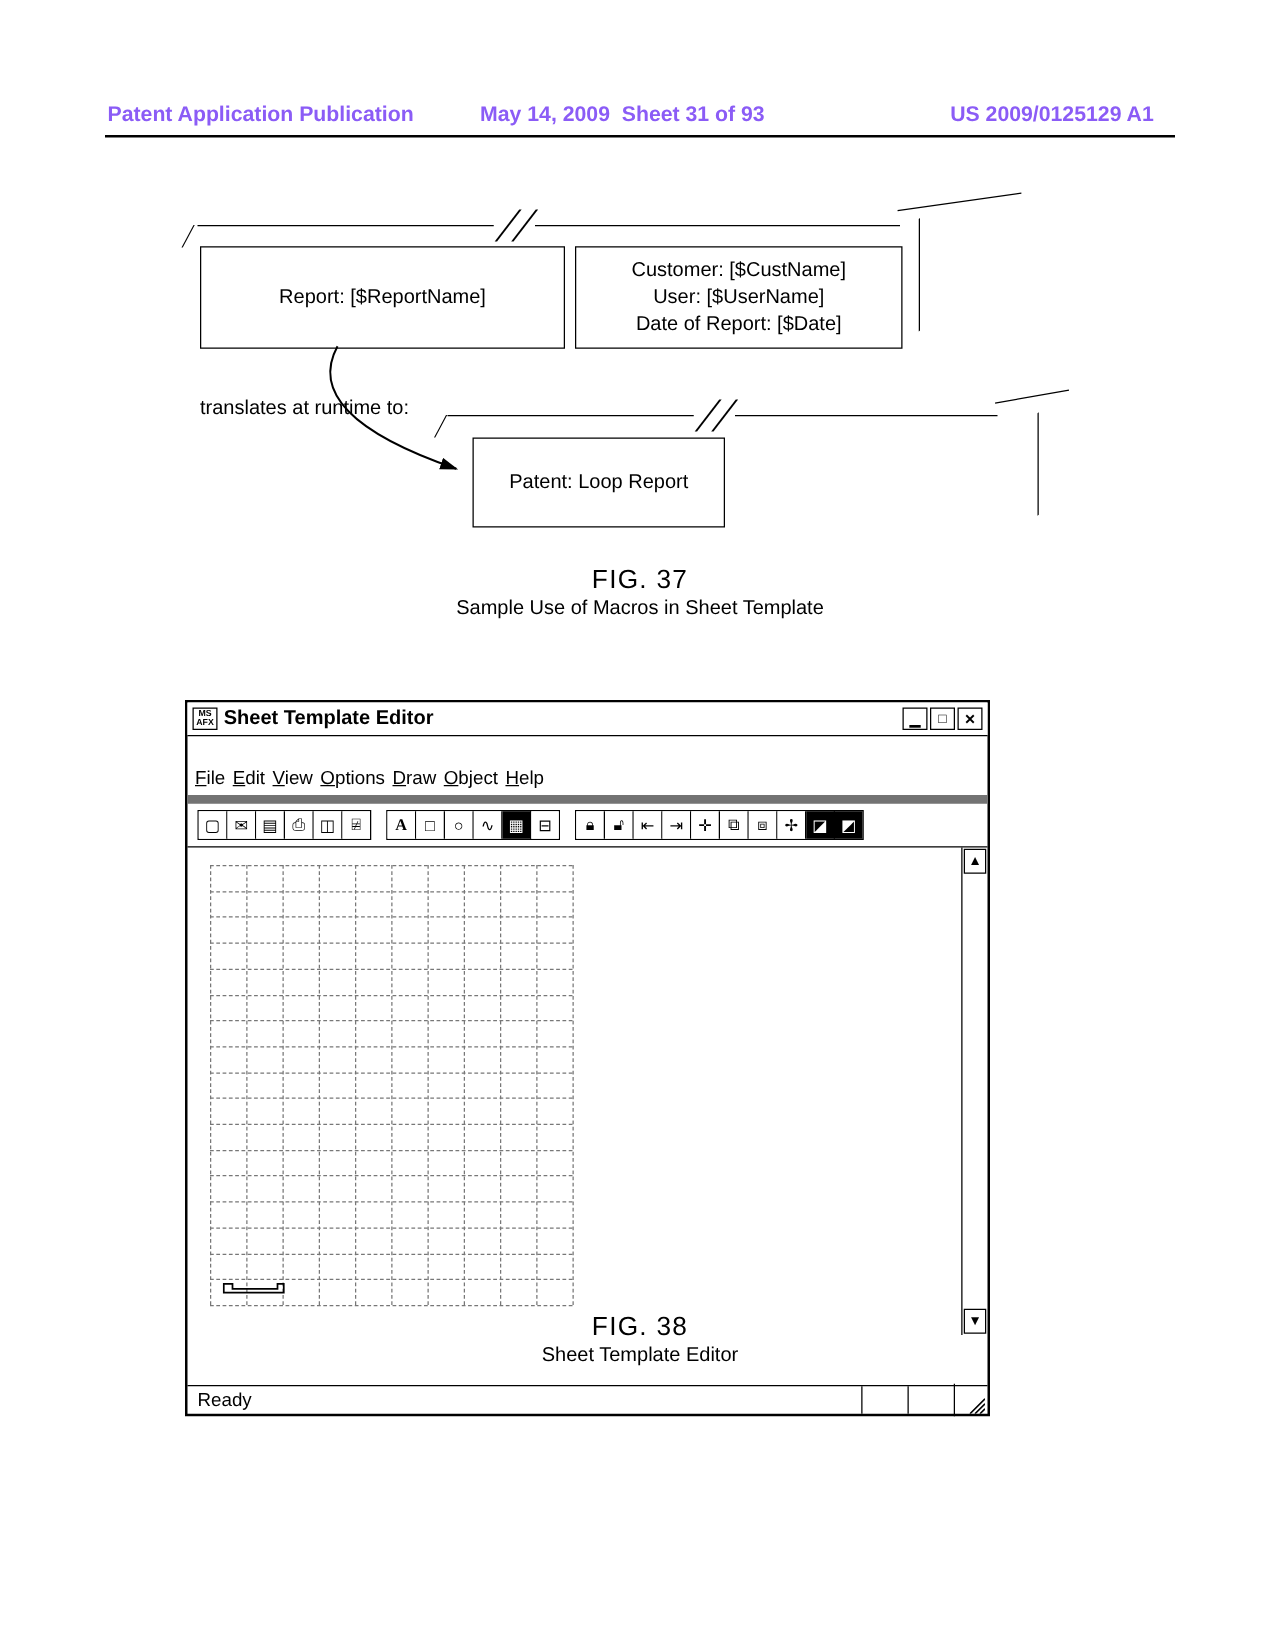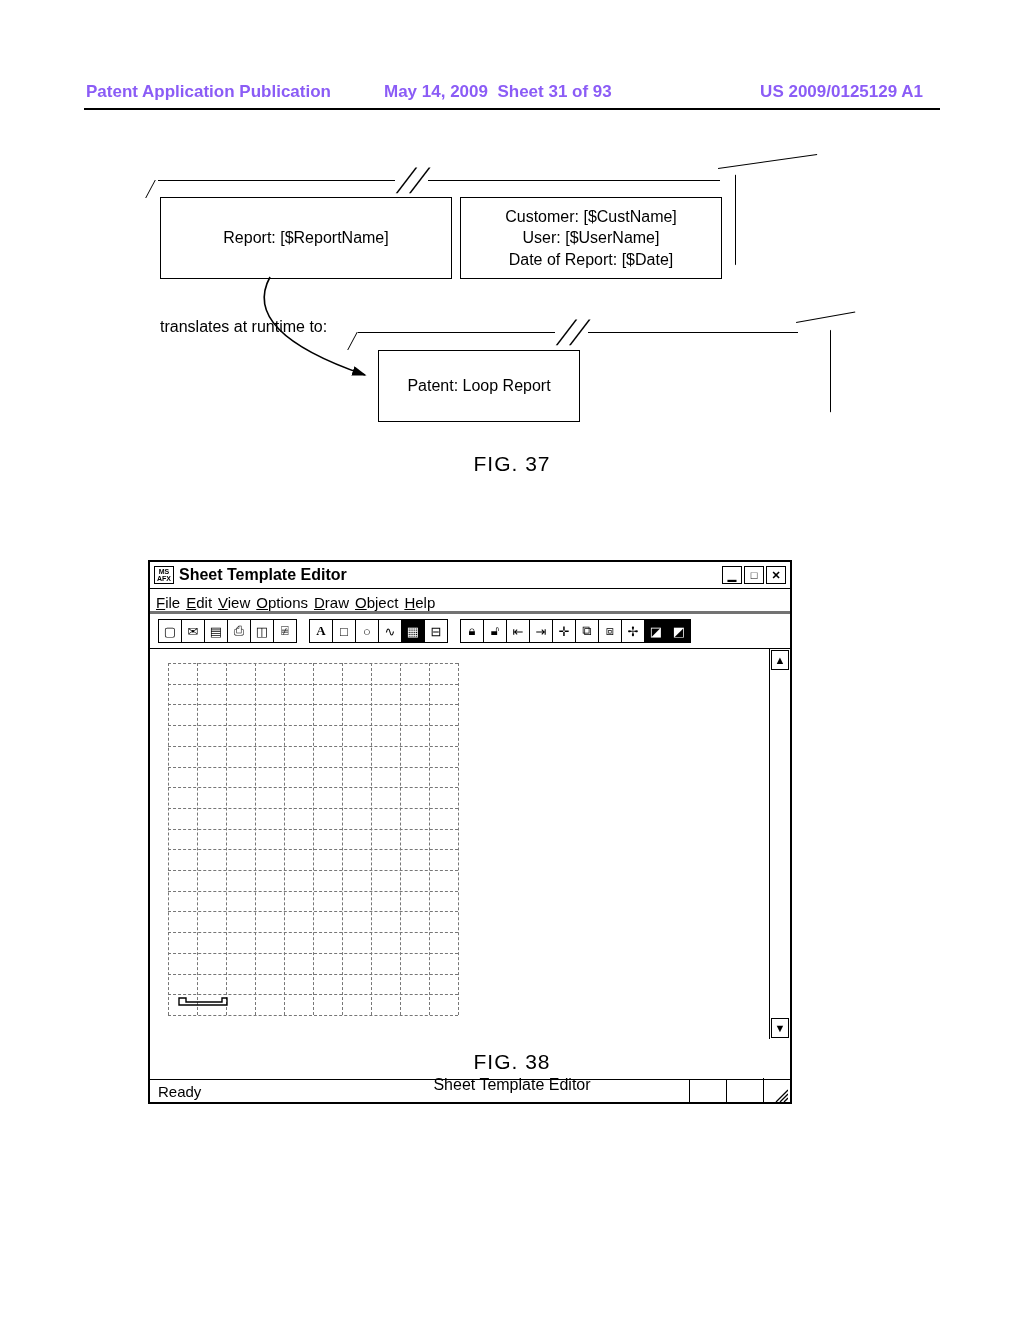--- a/index.html
+++ b/index.html
@@ -246,26 +246,27 @@
   height: 16px;
   border: 1.5px solid #000;
   display: flex;
   align-items: center;
   justify-content: center;
   font-size: 11px;
   font-weight: bold;
 }
 .menubar {
   height: 22px;
-  border-bottom: 3px solid #737373;
-  display: flex;
-  align-items: flex-end;
+  border-bottom: 7px solid #737373;
+  display: flex;
+  align-items: flex-start;
   padding: 0 6px;
   gap: 6px;
   font-size: 15px;
+  margin-top: 25px;
 }
 .menubar span { cursor: default; }
 .menubar span u { text-decoration: underline; }
 .toolbar {
   height: 34px;
   border-bottom: 1.5px solid #000;
   display: flex;
   align-items: center;
   padding: 0 8px;
   gap: 12px;
@@ -412,20 +413,21 @@
   <div class="roof2-leftedge"></div>
   <div class="break2">╱╱</div>
   <div class="rt-side"></div>
 
   <div class="rt-cell-left">
     <span>Patent: Loop Report</span>
   </div>
 
   <div class="fig37-cap">
     <div class="fig-label">FIG. 37</div>
+    <div class="fig-sub">Sample Use of Macros in Sheet Template</div>
   </div>
 
   <div class="win">
     <div class="titlebar">
       <div class="title-icon">
         <div>MS</div>
         <div>AFX</div>
       </div>
       <div class="title-text">Sheet Template Editor</div>
       <div class="win-controls">

